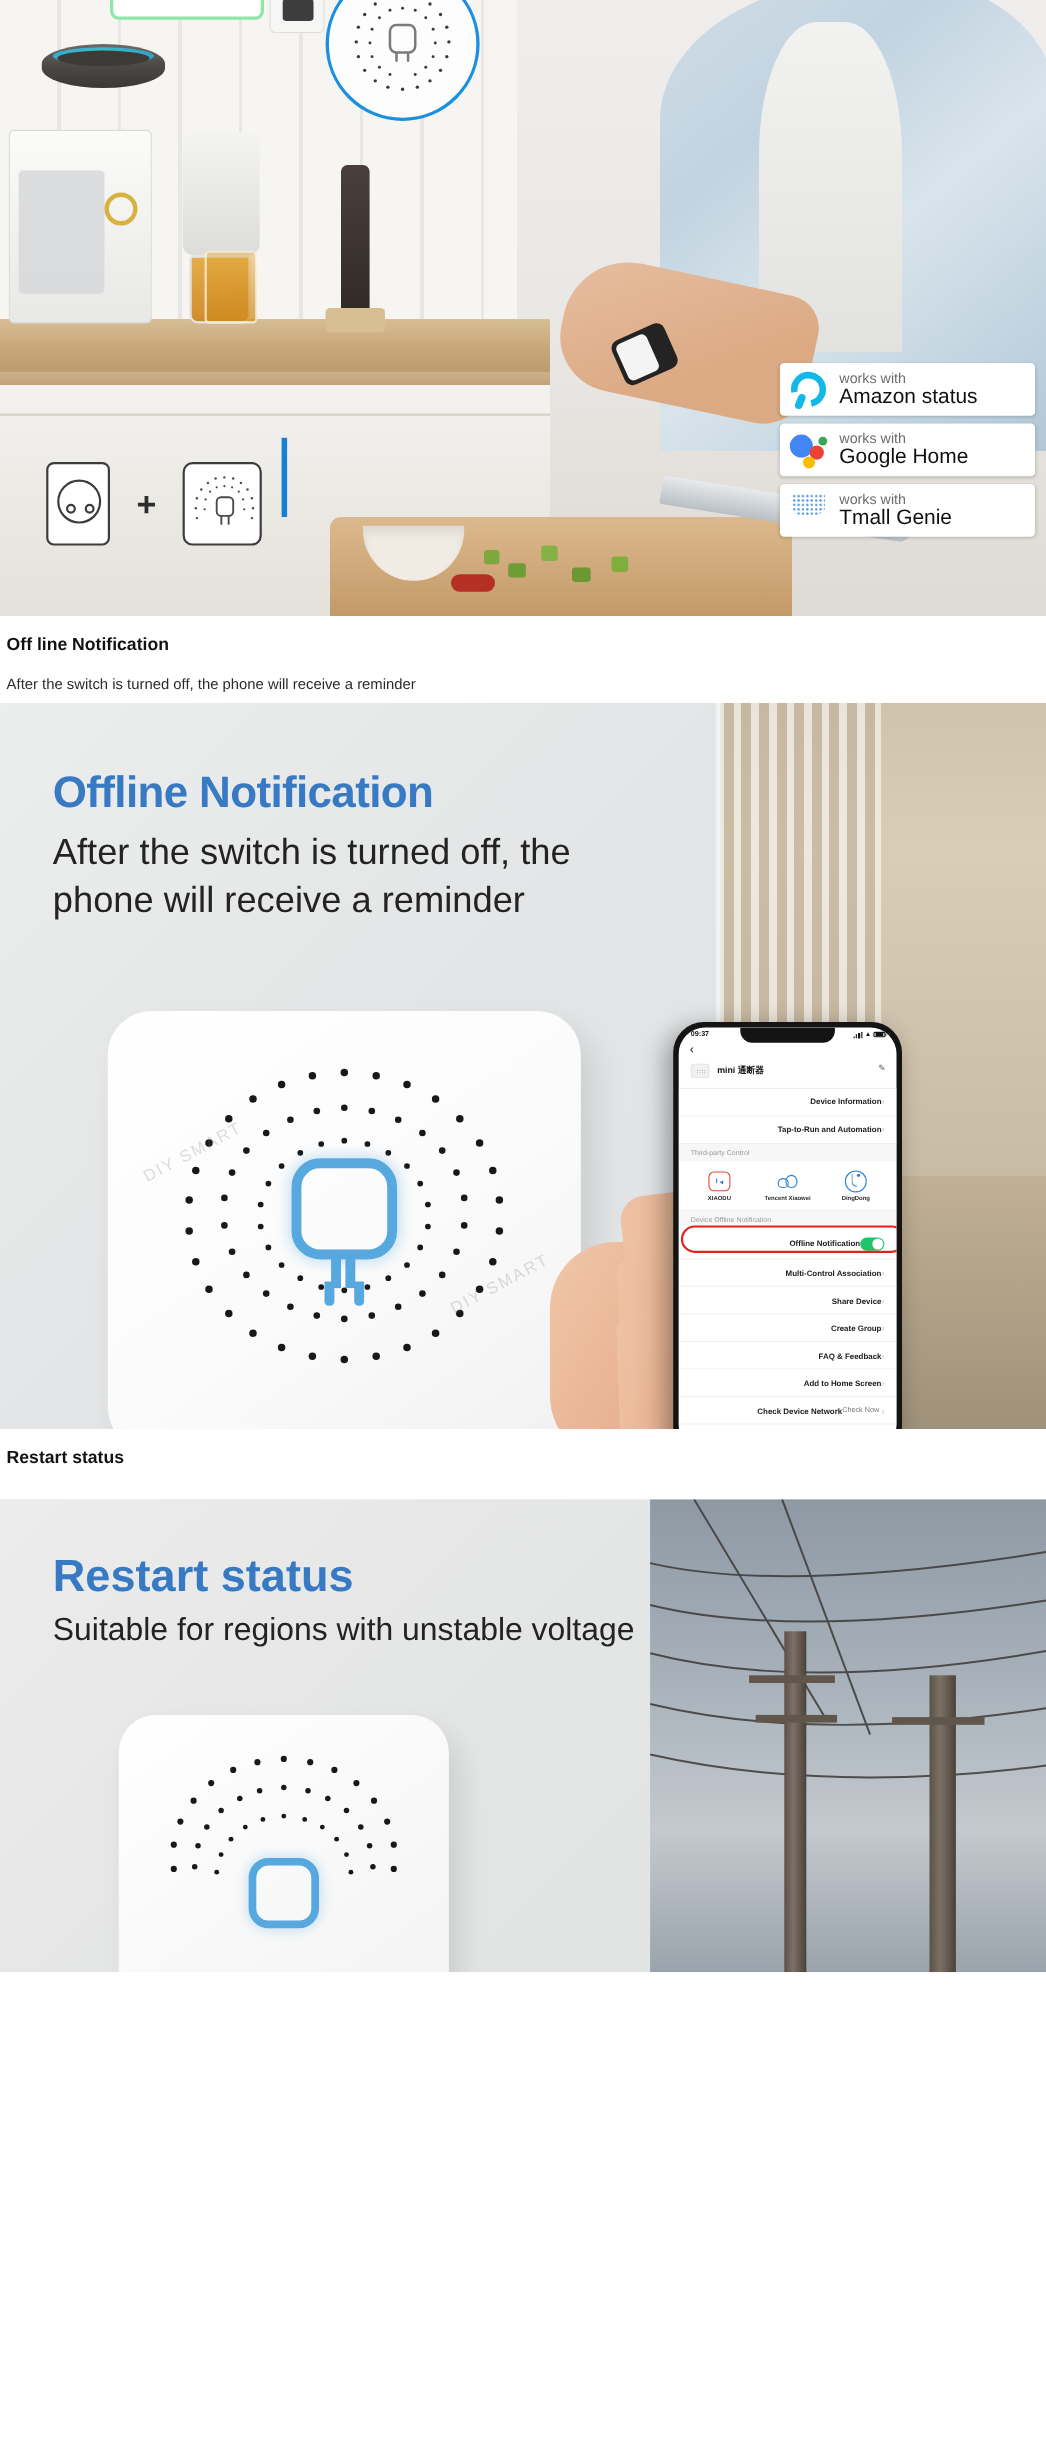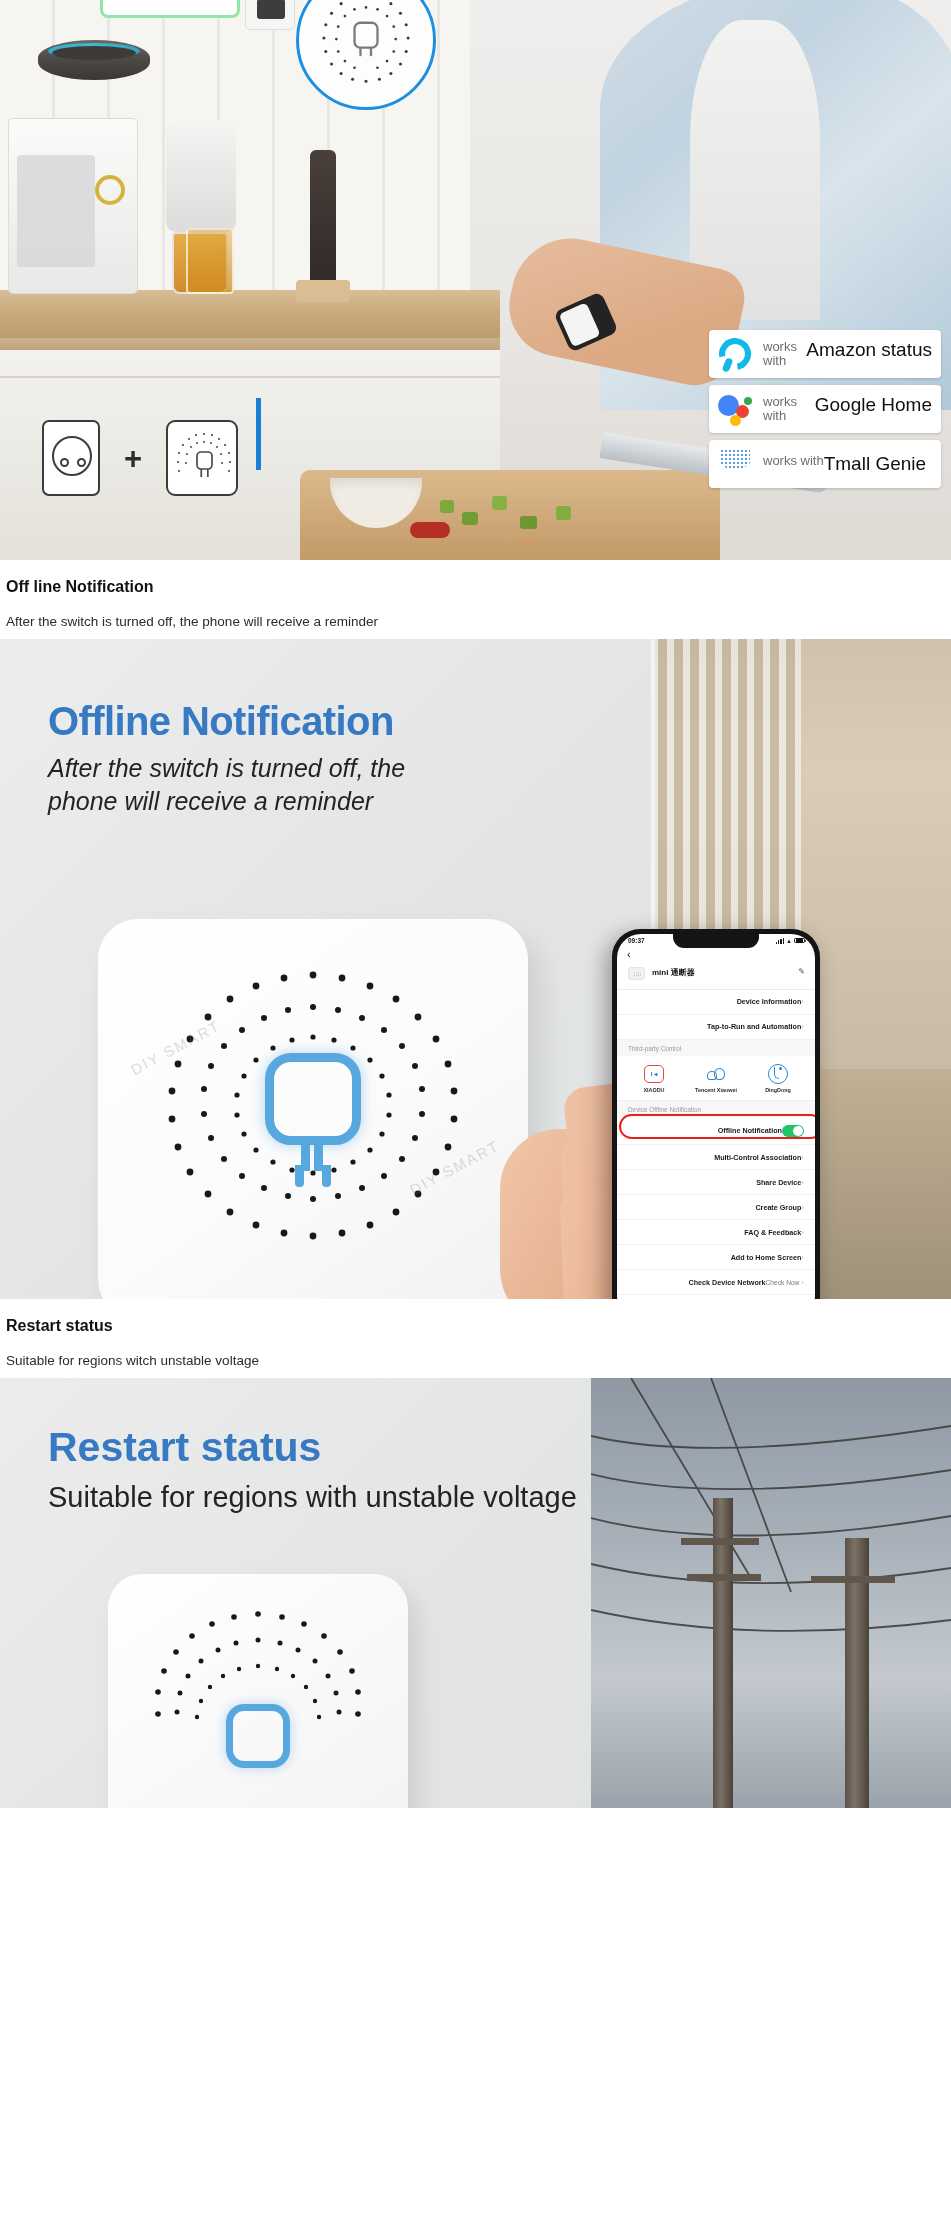--- a/index.html
+++ b/index.html
@@ -216,21 +216,21 @@
     position:absolute; right:10px; top:330px; width:232px;
     display:flex; flex-direction:column; gap:7px;
   }
   .badge {
     display:flex; align-items:center; gap:10px;
     background:#ffffff; border-radius:4px;
     padding:6px 9px 6px 8px;
     box-shadow:0 1px 3px rgba(0,0,0,.18);
   }
   .badge-logo { width:36px; height:36px; flex:0 0 36px; position:relative; }
-  .badge-txt { display:flex; flex-direction:row; line-height:1.06; min-width:0;}
+  .badge-txt { display:flex; flex-direction:column; line-height:1.06; min-width:0;}
   .badge-txt .ww { font-size:13px; color:#6d6d6d; }
   .badge-txt .bn { font-size:19px; color:#101010; white-space:nowrap; }
 
   
   .alexa-ring{
     position:absolute; inset:2px; border:6px solid #11b8e8; border-radius:50%;
     border-bottom-color:transparent; transform:rotate(34deg);
   }
   .alexa-tail{
     position:absolute; left:7px; bottom:0px; width:7px; height:14px;
@@ -280,21 +280,21 @@
     background:linear-gradient(to bottom,#c1b094,#9f917a);
   }
   .banner-head {
     position:absolute; left:48px; top:60px; width:540px;
   }
   .banner-head h3 {
     font-size:40px; font-weight:bold; color:#3779c2; letter-spacing:-0.6px;
     margin-bottom:8px;
   }
   .banner-head p {
-    font-size:25px; color:#232323; line-height:1.32; font-weight:400;font-style:italic;
+    font-size:33px; color:#232323; line-height:1.32; font-weight:400;
   }
 
   
   .module {
     position:absolute; left:98px; top:280px; width:430px; height:400px;
     background:linear-gradient(145deg,#ffffff 0%,#fbfbfb 55%,#f1f1f1 100%);
     border-radius:40px;
     box-shadow: 12px 16px 30px rgba(0,0,0,.10);
   }
   .halo { position:absolute; inset:0; }
@@ -871,21 +871,20 @@
             <span class="chev">›</span>
           </span>
         </div>
 
       </div>
     </div>
   </div>
 
   <div class="txt-block">
     <h2>Restart status</h2>
-    <p>Suitable for regions witch unstable voltage</p>
   </div>
 
   <div class="banner2">
     <div class="sky">
       <svg width="360" height="430" style="position:absolute;inset:0">
         <g stroke="#3b3936" stroke-width="1.8" opacity=".85" fill="none">
           <path d="M0 58 Q 120 86 360 48"></path>
           <path d="M0 96 Q 130 128 360 92"></path>
           <path d="M0 140 Q 140 176 360 138"></path>
           <path d="M0 186 Q 150 222 360 190"></path>

